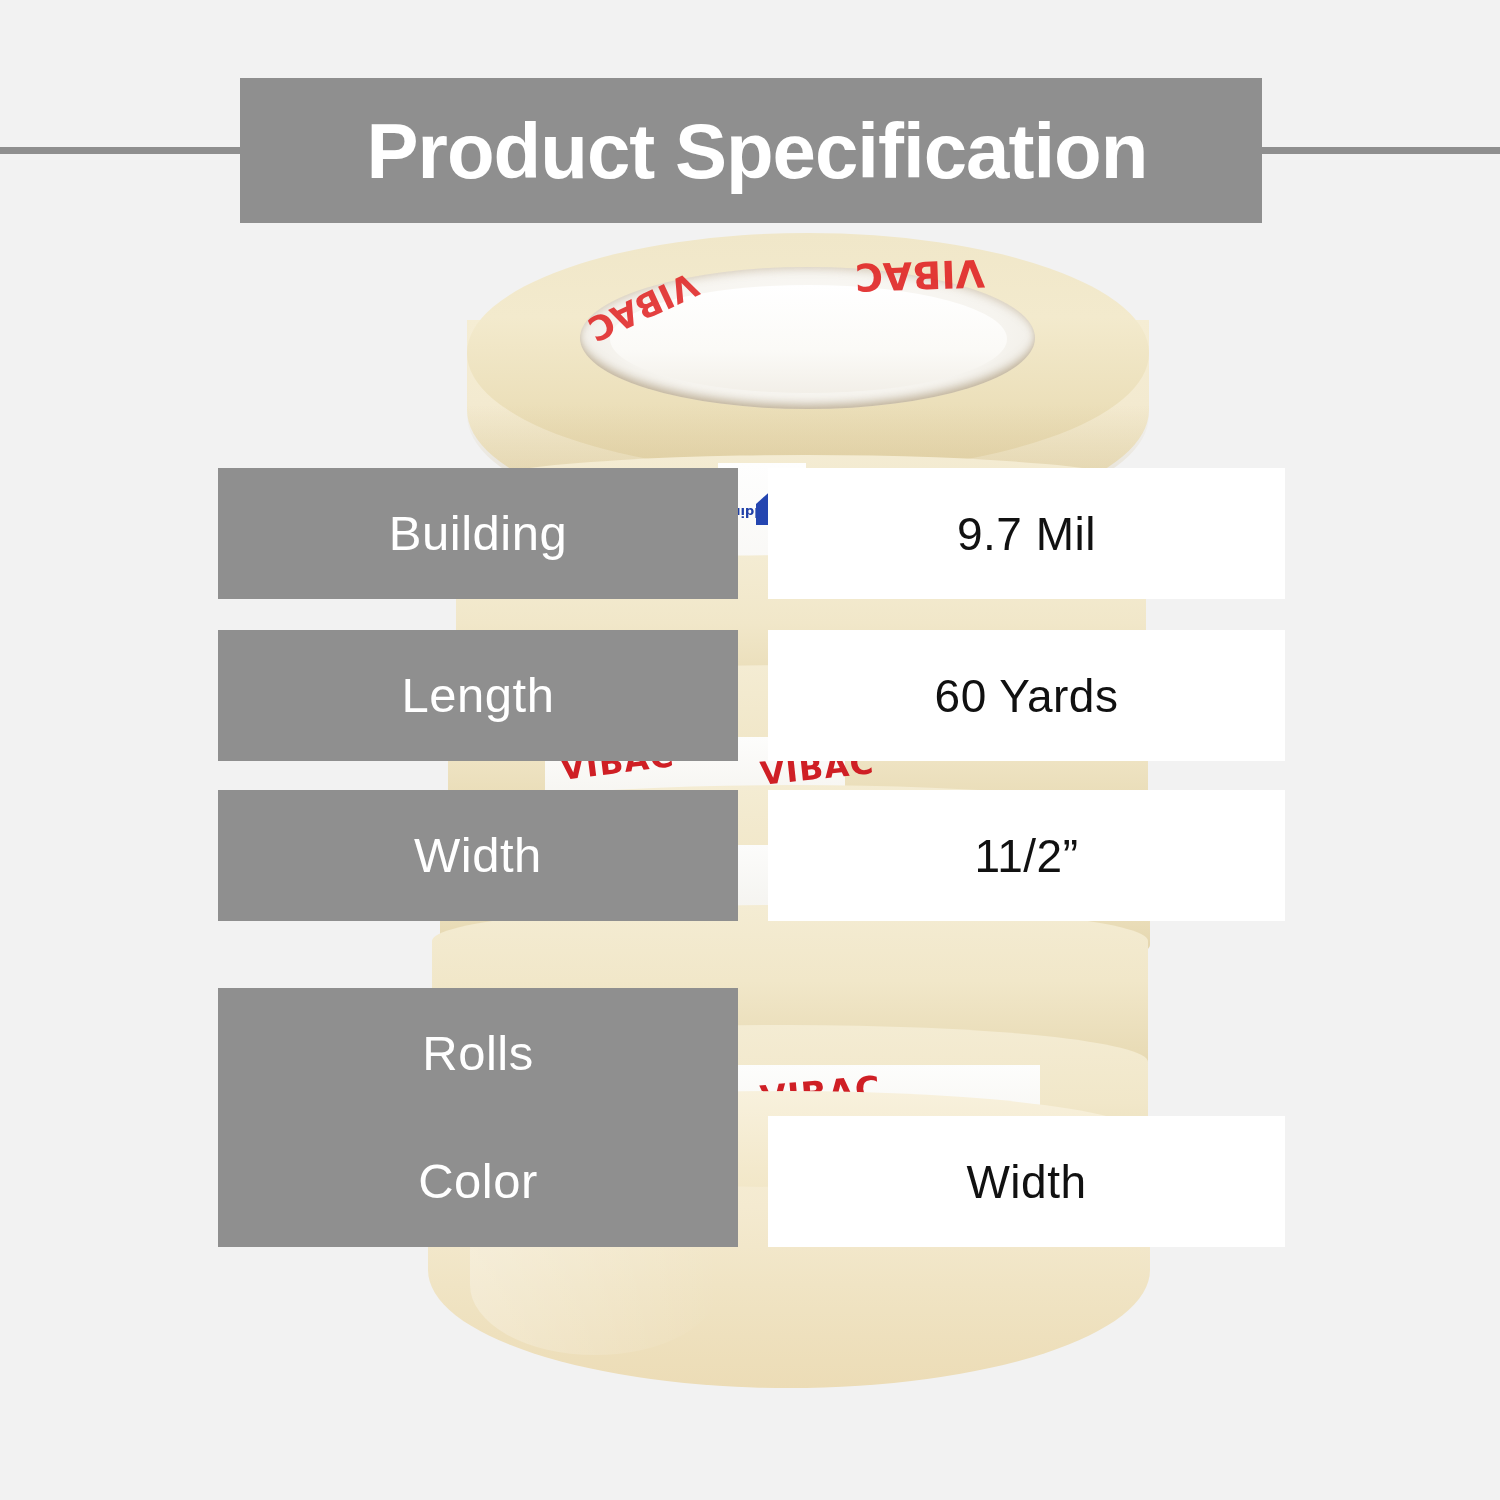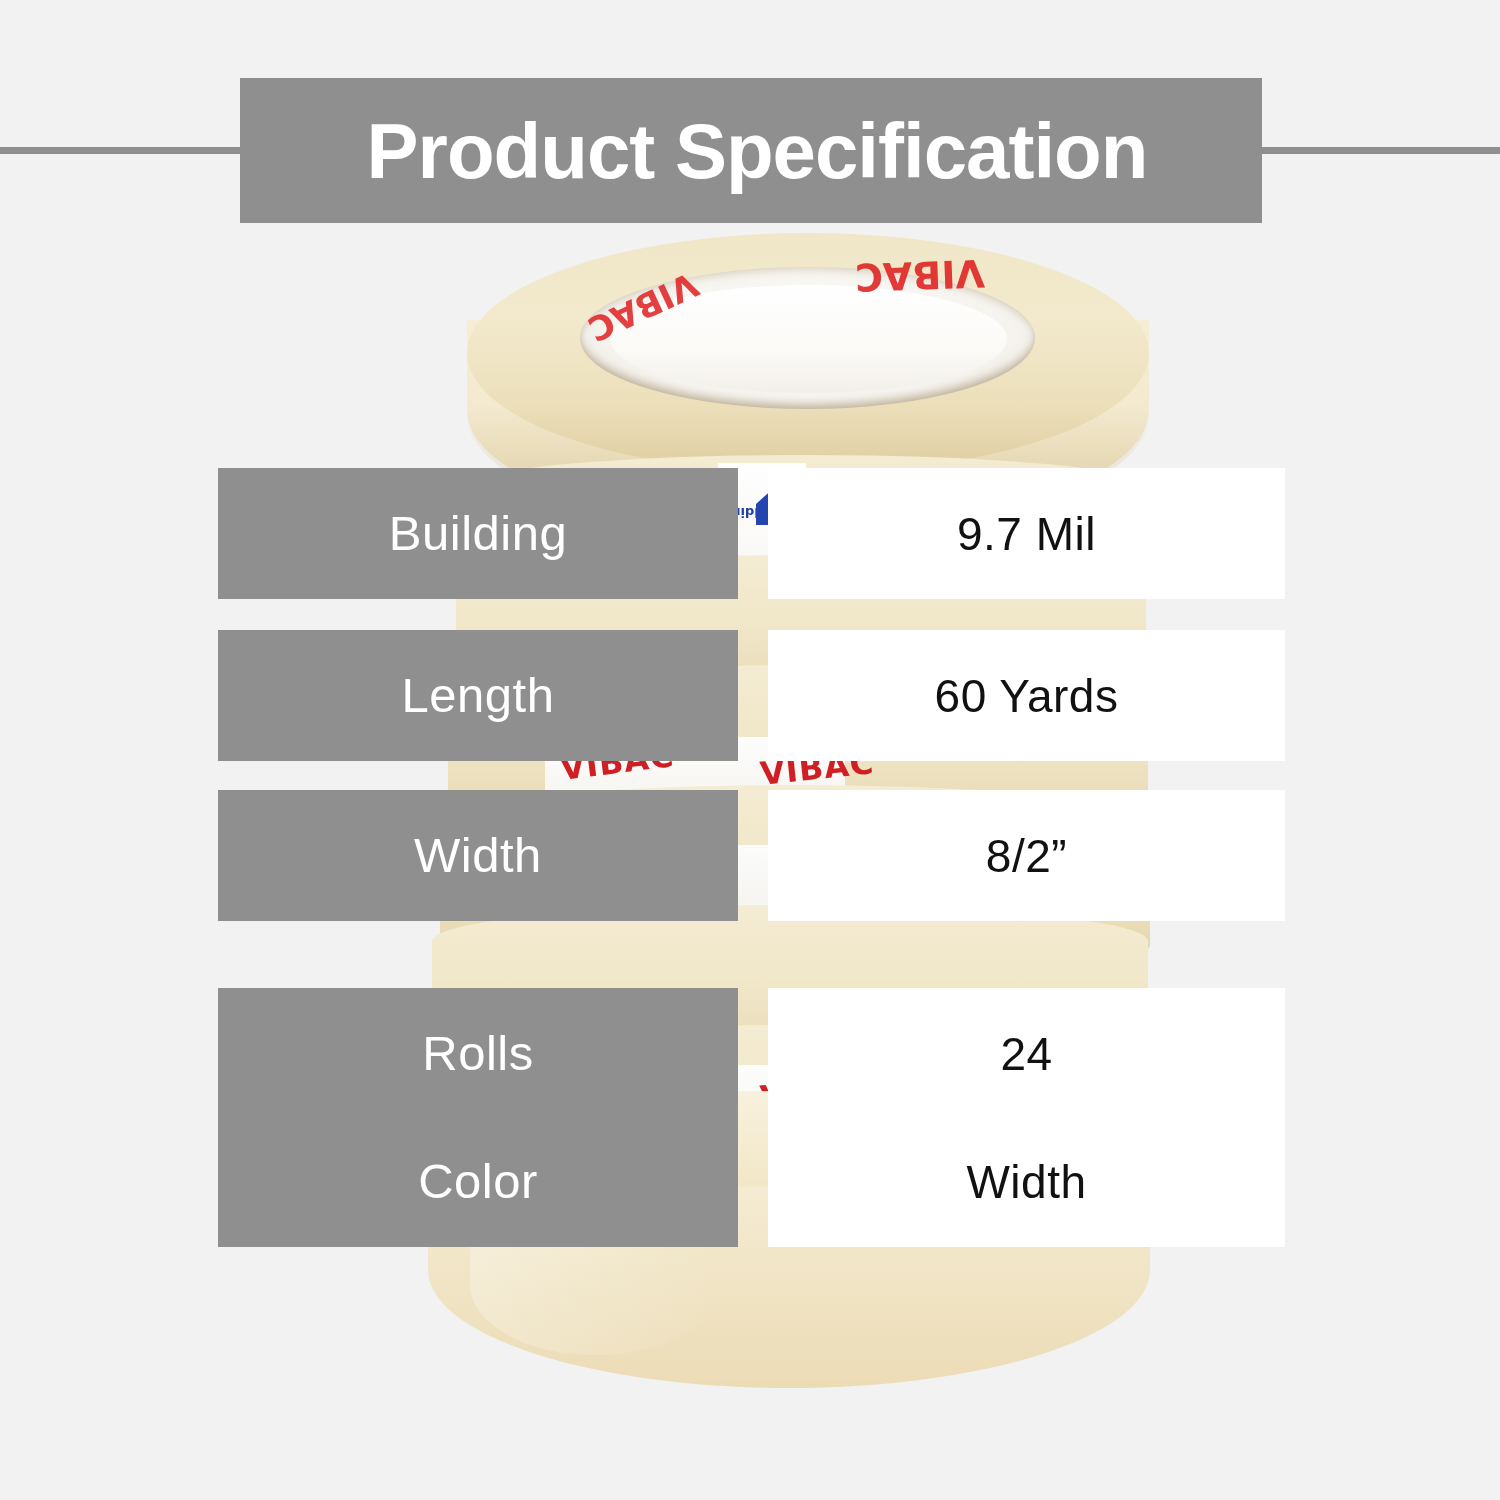--- a/index.html
+++ b/index.html
@@ -244,30 +244,27 @@
       <div class="value-box">
         <span class="value-text">60 Yards</span>
       </div>
     </div>
 
     <div class="spec-row" style="top:790px;">
       <div class="label-box">
         <span class="label-text">Width</span>
       </div>
       <div class="value-box">
-        <span class="value-text">8/2”</span>
+        <span class="value-text">11/2”</span>
       </div>
     </div>
 
     <div class="spec-row" style="top:988px;">
       <div class="label-box">
         <span class="label-text">Rolls</span>
-      </div>
-      <div class="value-box">
-        <span class="value-text">24</span>
       </div>
     </div>
 
     <div class="spec-row" style="top:1116px;">
       <div class="label-box">
         <span class="label-text">Color</span>
       </div>
       <div class="value-box">
         <span class="value-text">Width</span>
       </div>

